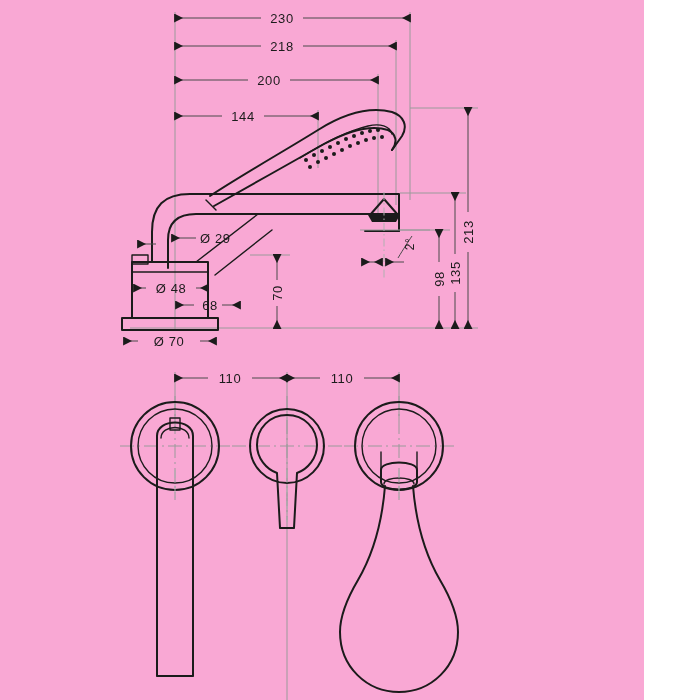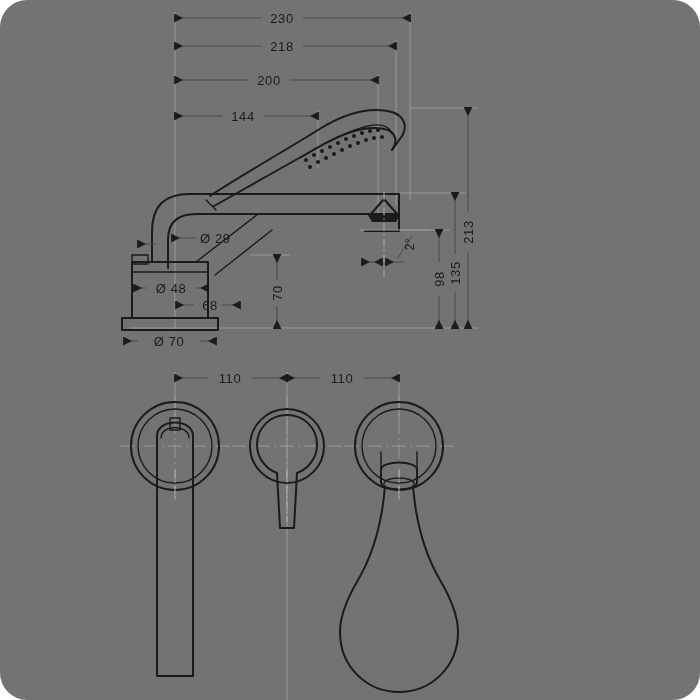--- a/index.html
+++ b/index.html
@@ -9,24 +9,23 @@
     background: #ffffff;
   }
   body {
     width: 700px;
     height: 700px;
     font-family: "Liberation Sans", sans-serif;
     overflow: hidden;
   }
   #drawing-root {
     position: relative;
-    width: 700px;
+    width: 644px;
     height: 700px;
-    background: #737373;
-    border-radius: 27px;
+    background: #f9a8d4;
   }
   svg.sheet {
     display: block;
     width: 700px;
     height: 700px;
   }
   .dim-text {
     font-family: "Liberation Sans", sans-serif;
     font-size: 13px;
     fill: #1b1b1b;

